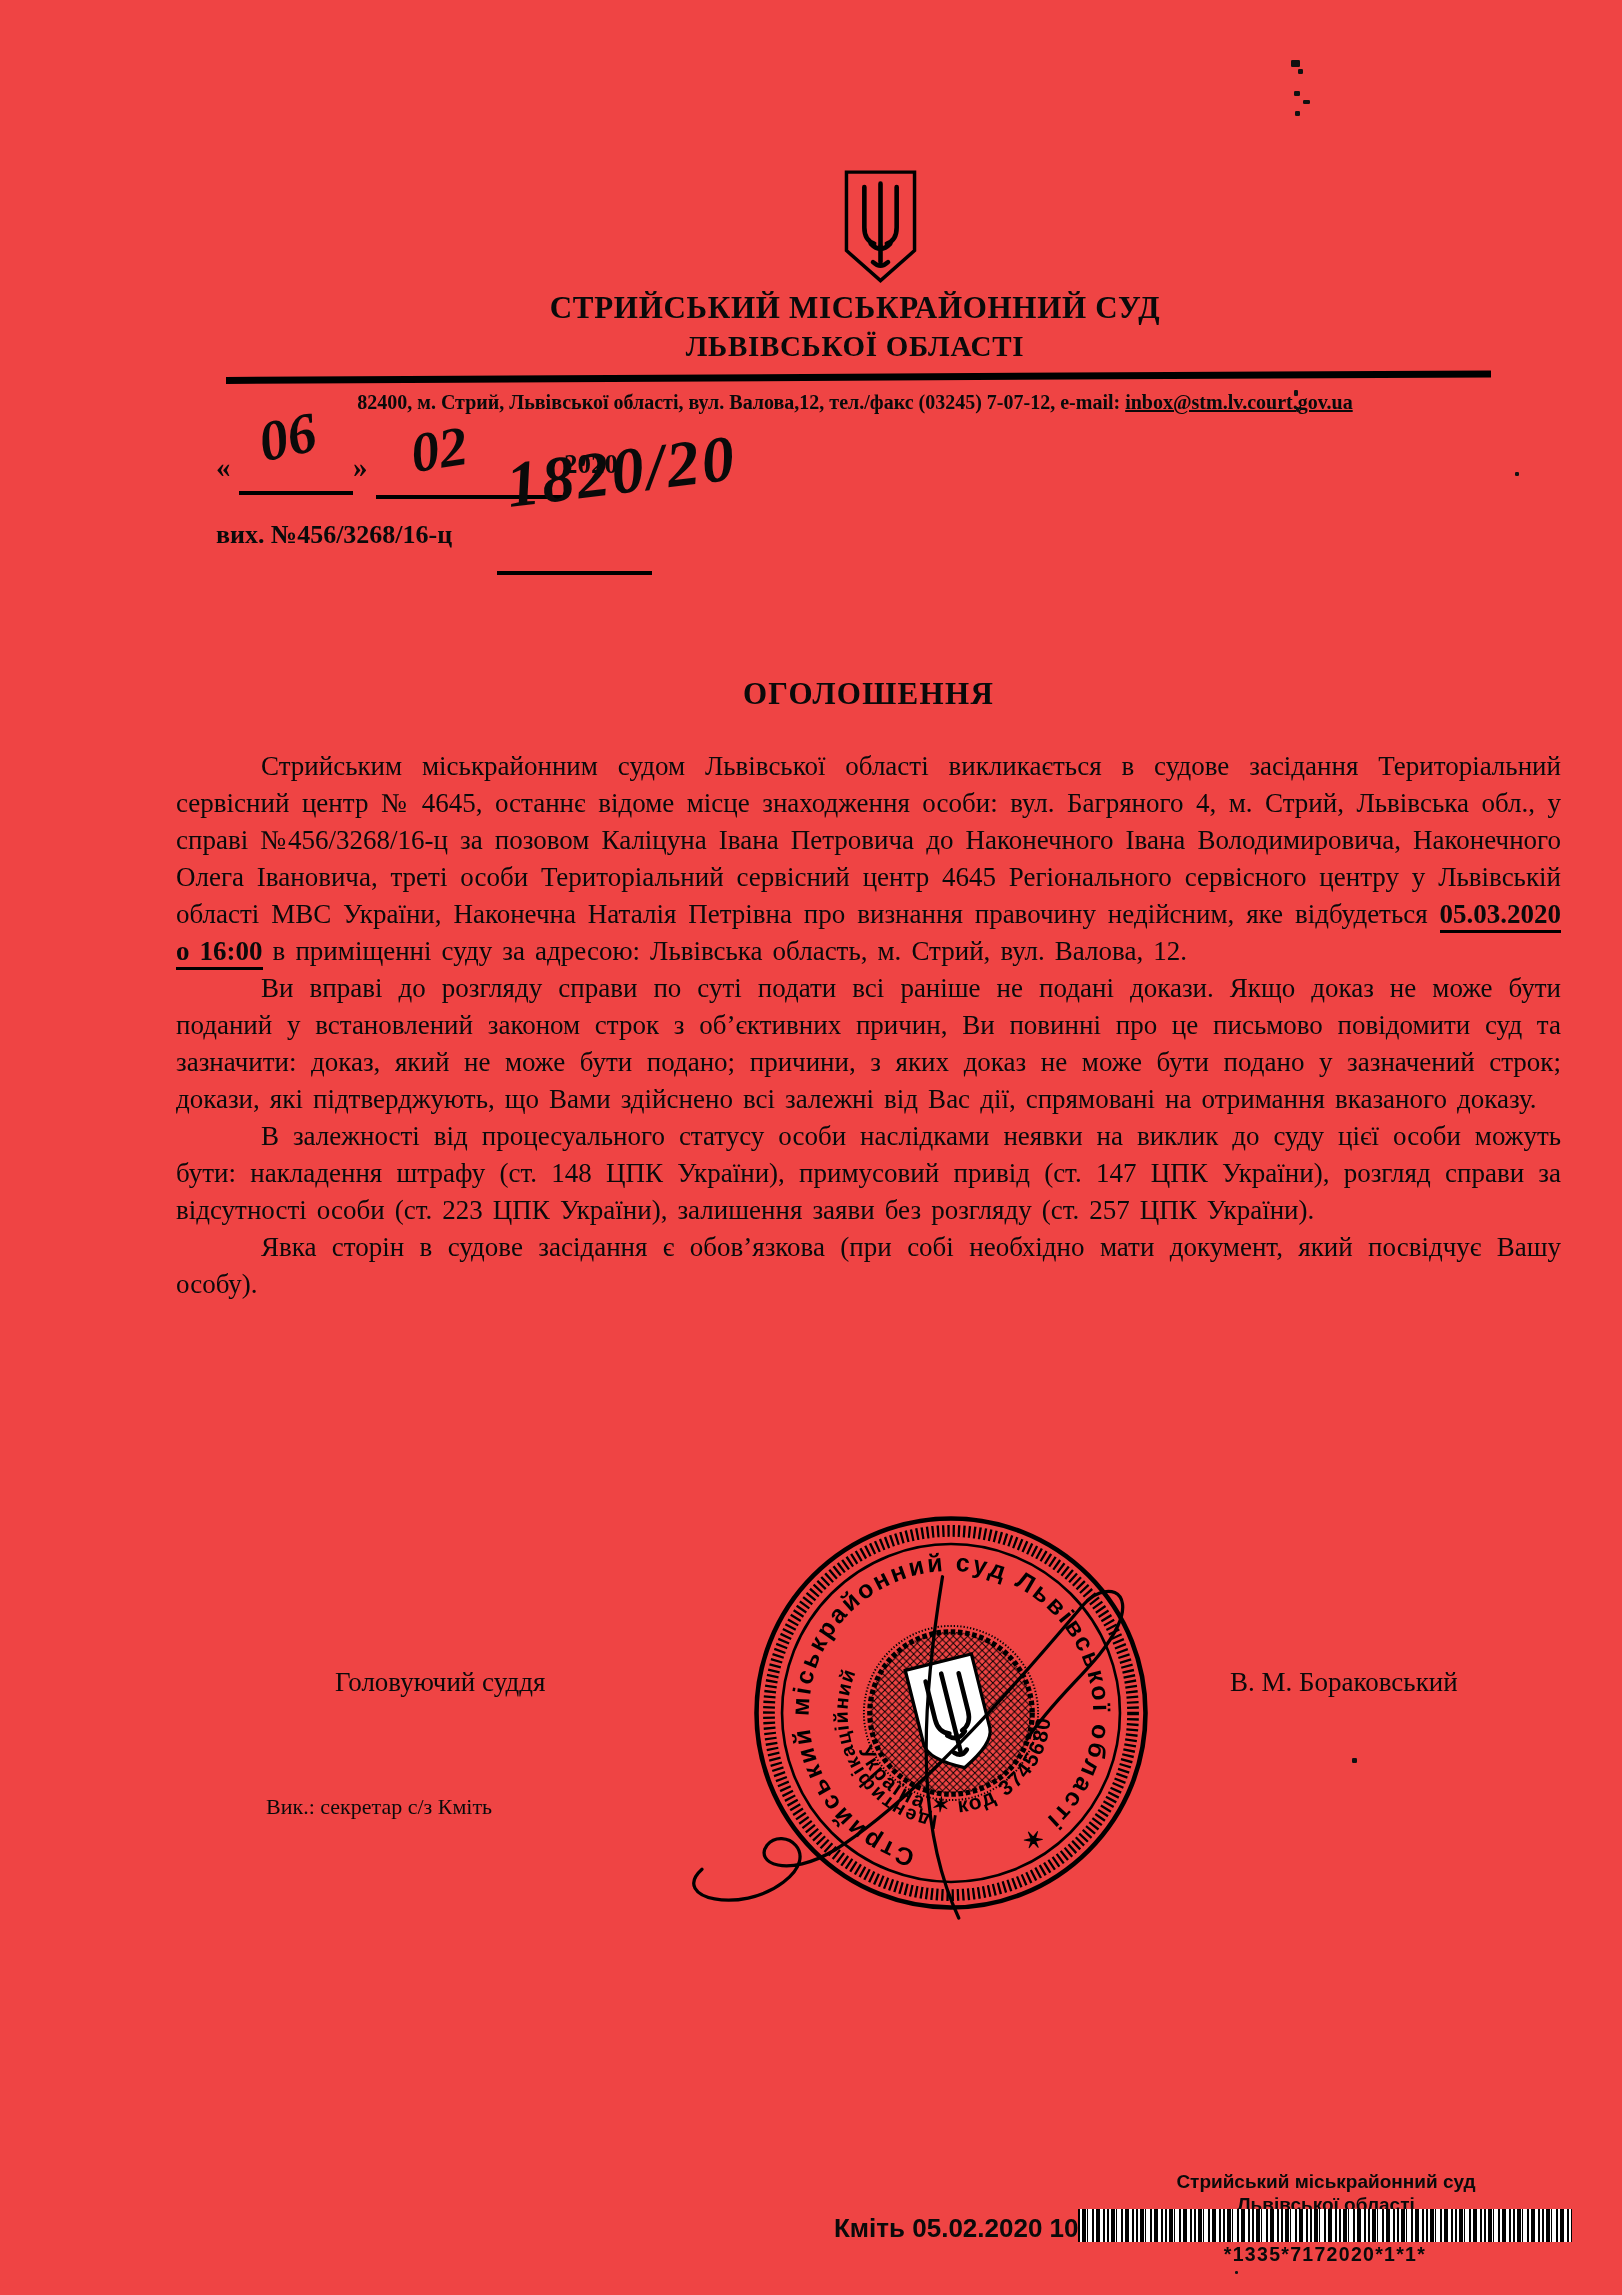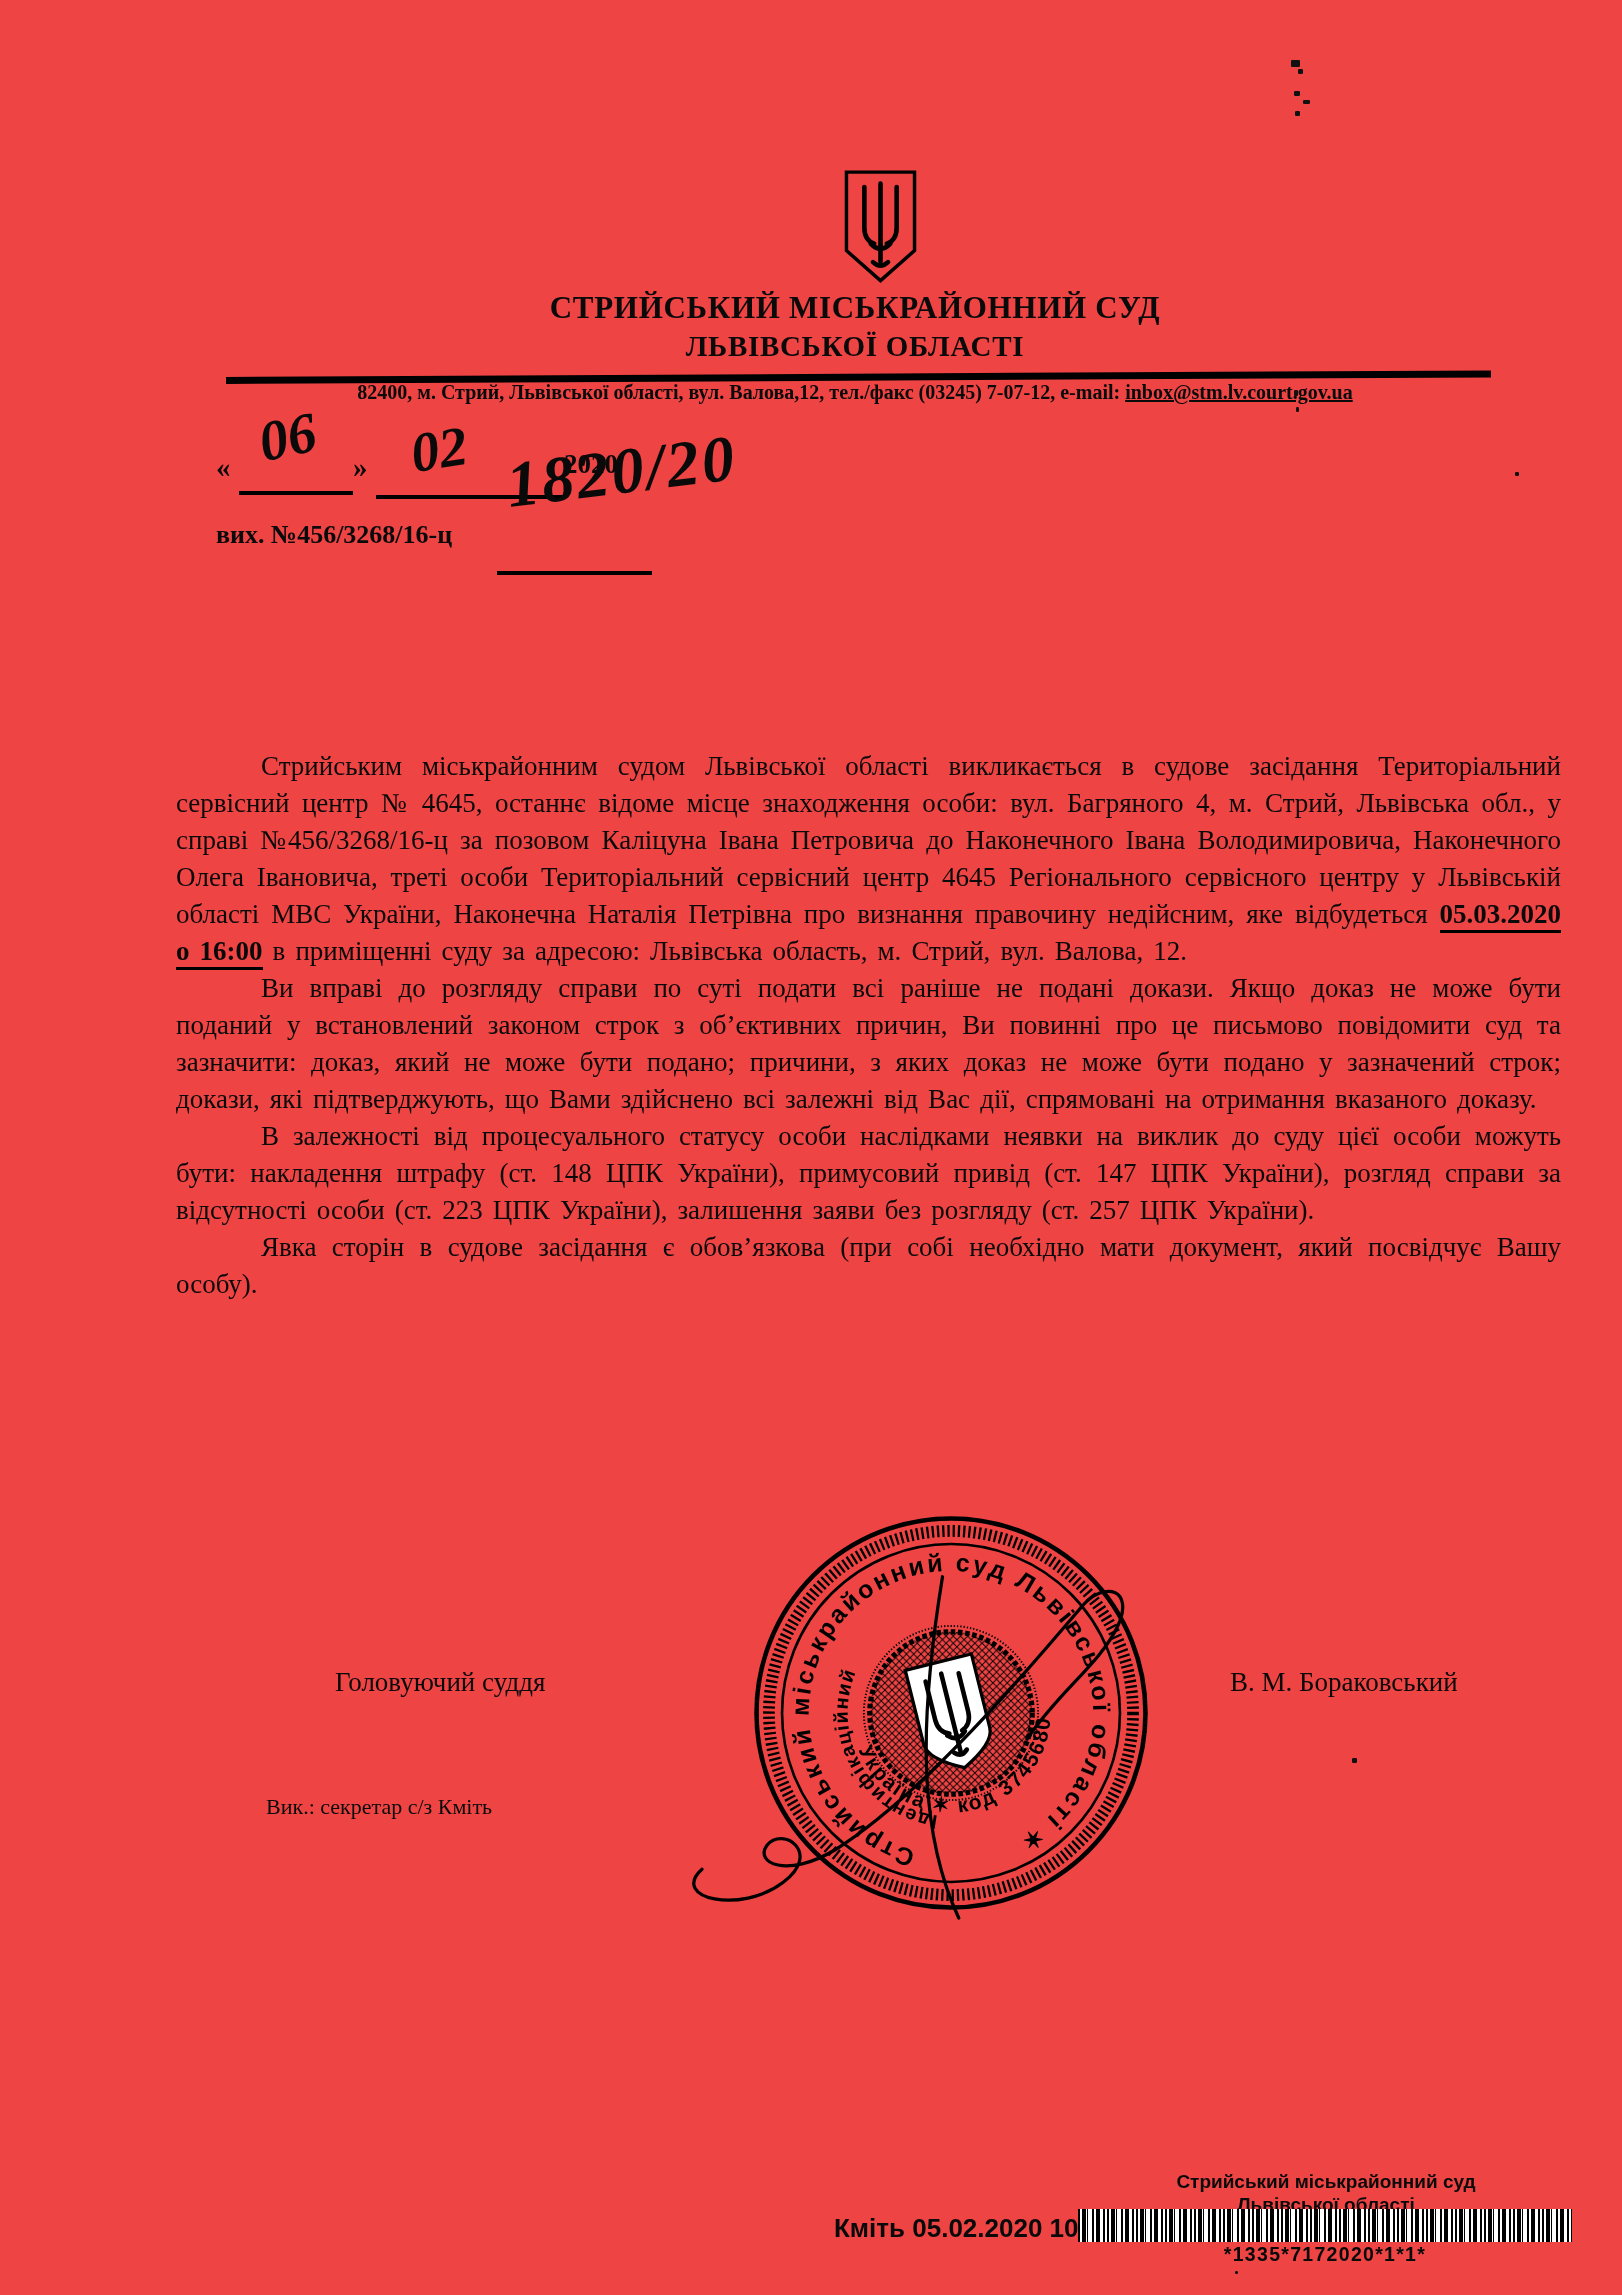--- a/index.html
+++ b/index.html
@@ -4,21 +4,21 @@
 <style>
   html,body{margin:0;padding:0;background:#e8e8e8;}
   .page{position:relative;width:1623px;height:2295px;background:#ef4444;color:#0a0a0a;
         font-family:"Liberation Serif",serif;overflow:hidden;}
   .abs{position:absolute;}
   
   .hdr-center{left:88px;width:1534px;text-align:center;}
   .court-l1{top:290px;font-size:31px;font-weight:bold;letter-spacing:0.7px;}
   .court-l2{top:330px;font-size:29px;font-weight:bold;letter-spacing:0.7px;}
   .rule{left:226px;top:377px;width:1265px;height:6.5px;background:#000;transform:rotate(-0.3deg);transform-origin:left center;}
-  .addr{top:381px;font-size:20px;font-weight:bold;}
+  .addr{top:391px;font-size:20px;font-weight:bold;}
   .addr .email{text-decoration:underline;text-decoration-thickness:2px;}
   
   .q{font-size:29px;font-weight:bold;}
   .hand{font-style:italic;font-weight:bold;}
   .hand-day{left:259px;top:404px;font-size:57px;transform:rotate(-12deg);}
   .hand-month{left:411px;top:417px;font-size:56px;transform:rotate(-9deg);}
   .hand-num{left:506px;top:434px;font-size:65px;transform:rotate(-7deg);letter-spacing:2.6px;}
   .year{left:564px;top:449px;font-size:27px;font-weight:bold;}
   .uline{background:#000;height:3.9px;}
   .out-label{left:216px;top:520px;font-size:26px;font-weight:bold;}
@@ -81,20 +81,21 @@
   <span class="abs hand hand-day">06</span>
   <span class="abs q" style="left:353px;top:451px;">»</span>
   <span class="abs hand hand-month">02</span>
   <span class="abs year">2020</span>
   <div class="abs uline" style="left:239px;top:491px;width:114px;"></div>
   <div class="abs uline" style="left:376px;top:495px;width:189px;"></div>
   <span class="abs out-label">вих. №456/3268/16-ц</span>
   <span class="abs hand hand-num">1820/20</span>
   <div class="abs uline" style="left:497px;top:571px;width:155px;"></div>
 
+  <div class="abs title">ОГОЛОШЕННЯ</div>
 
   <div class="abs bodytext">
     <p><span>Стрийським міськрайонним судом Львівської області викликається в судове засідання Територіальний сервісний центр № 4645, останнє відоме місце знаходження особи: вул. Багряного 4, м. Стрий, Львівська обл., у справі №456/3268/16-ц за позовом Каліцуна Івана Петровича до Наконечного Івана Володимировича, Наконечного Олега Івановича, треті особи Територіальний сервісний центр 4645 Регіонального сервісного центру у Львівській області МВС України, Наконечна Наталія Петрівна про визнання правочину недійсним, яке відбудеться </span><span class="bu">05.03.2020 о 16:00</span><span> в приміщенні суду за адресою: Львівська область, м. Стрий, вул. Валова, 12.</span></p>
     <p>Ви вправі до розгляду справи по суті подати всі раніше не подані докази. Якщо доказ не може бути поданий у встановлений законом строк з об’єктивних причин, Ви повинні про це письмово повідомити суд та зазначити: доказ, який не може бути подано; причини, з яких доказ не може бути подано у зазначений строк; докази, які підтверджують, що Вами здійснено всі залежні від Вас дії, спрямовані на отримання вказаного доказу.</p>
     <p>В залежності від процесуального статусу особи наслідками неявки на виклик до суду цієї особи можуть бути: накладення штрафу (ст. 148 ЦПК України), примусовий привід (ст. 147 ЦПК України), розгляд справи за відсутності особи (ст. 223 ЦПК України), залишення заяви без розгляду (ст. 257 ЦПК України).</p>
     <p>Явка сторін в судове засідання є обов’язкова (при собі необхідно мати документ, який посвідчує Вашу особу).</p>
   </div>
 
   <span class="abs sig-role">Головуючий суддя</span>
   <span class="abs sig-name">В. М. Бораковський</span>

